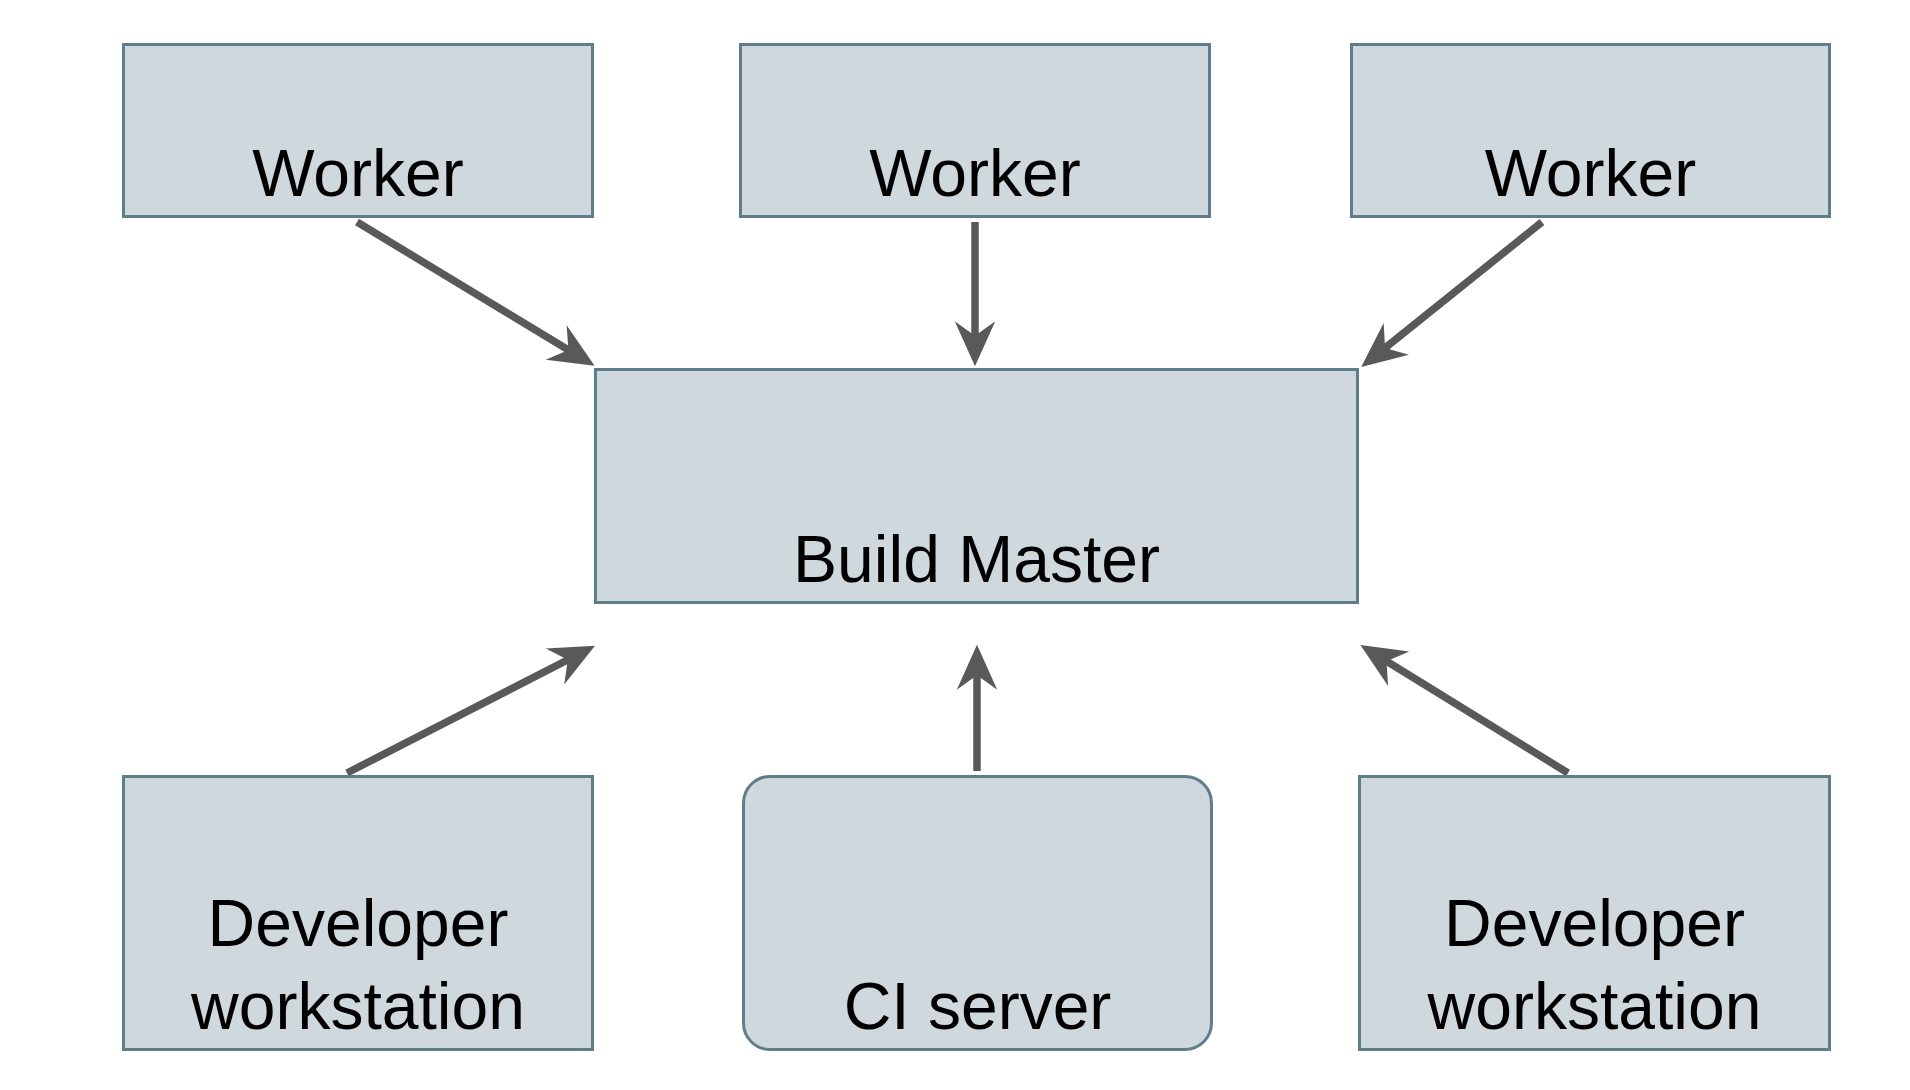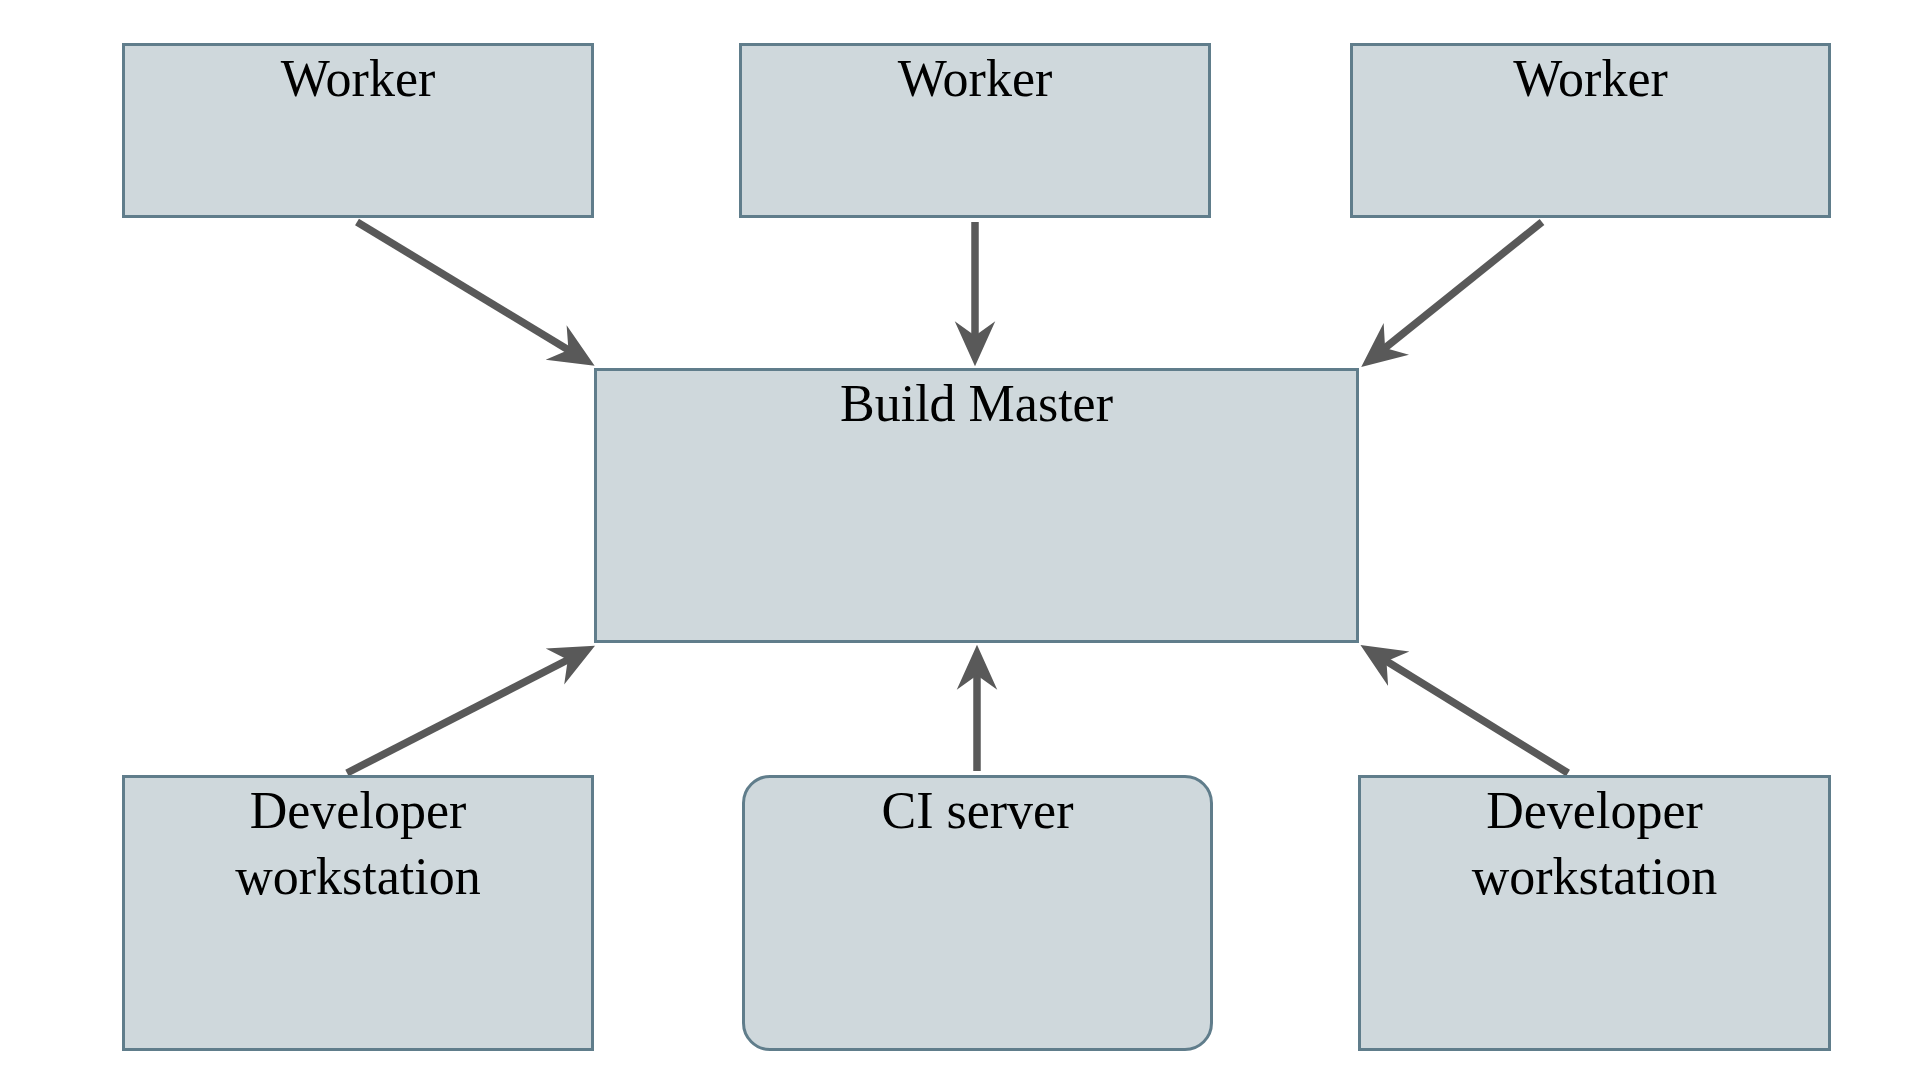--- a/index.html
+++ b/index.html
@@ -20,30 +20,29 @@
     left: 0;
     top: 0;
     width: 100%;
     height: 100%;
     pointer-events: none;
   }
   .node {
     position: absolute;
     box-sizing: border-box;
     display: flex;
-    align-items: flex-start;
+    align-items: flex-end;
     justify-content: center;
     text-align: center;
     background: var(--box-fill, #cfd8dc);
     border: 3px solid var(--box-border, #607d8b);
     color: var(--text-color, #000000);
-    font-size: 52px;
+    font-size: 66px;
     line-height: 1.26;
     padding: 0 12px;
-    font-family: Liberation Serif, serif;
   }
   .node-label {
     display: block;
   }
 </style>
 </head>
 <body>
 
 <div class="canvas">
   <svg class="edges" xmlns="http://www.w3.org/2000/svg" viewBox="0 0 1910 1090">
@@ -64,21 +63,21 @@
   <div id="nodes">
       <div class="node" style="left: 122px; top: 43px; width: 472px; height: 175px;">
         <span class="node-label">Worker</span>
       </div>
       <div class="node" style="left: 739px; top: 43px; width: 472px; height: 175px;">
         <span class="node-label">Worker</span>
       </div>
       <div class="node" style="left: 1350px; top: 43px; width: 481px; height: 175px;">
         <span class="node-label">Worker</span>
       </div>
-      <div class="node" style="left: 594px; top: 368px; width: 765px; height: 275px;">
+      <div class="node" style="left: 594px; top: 368px; width: 765px; height: 236px;">
         <span class="node-label">Build Master</span>
       </div>
       <div class="node" style="left: 122px; top: 775px; width: 472px; height: 276px;">
         <span class="node-label">Developer workstation</span>
       </div>
       <div class="node" style="left: 742px; top: 775px; width: 471px; height: 276px; border-radius: 28px;">
         <span class="node-label">CI server</span>
       </div>
       <div class="node" style="left: 1358px; top: 775px; width: 473px; height: 276px;">
         <span class="node-label">Developer workstation</span>

